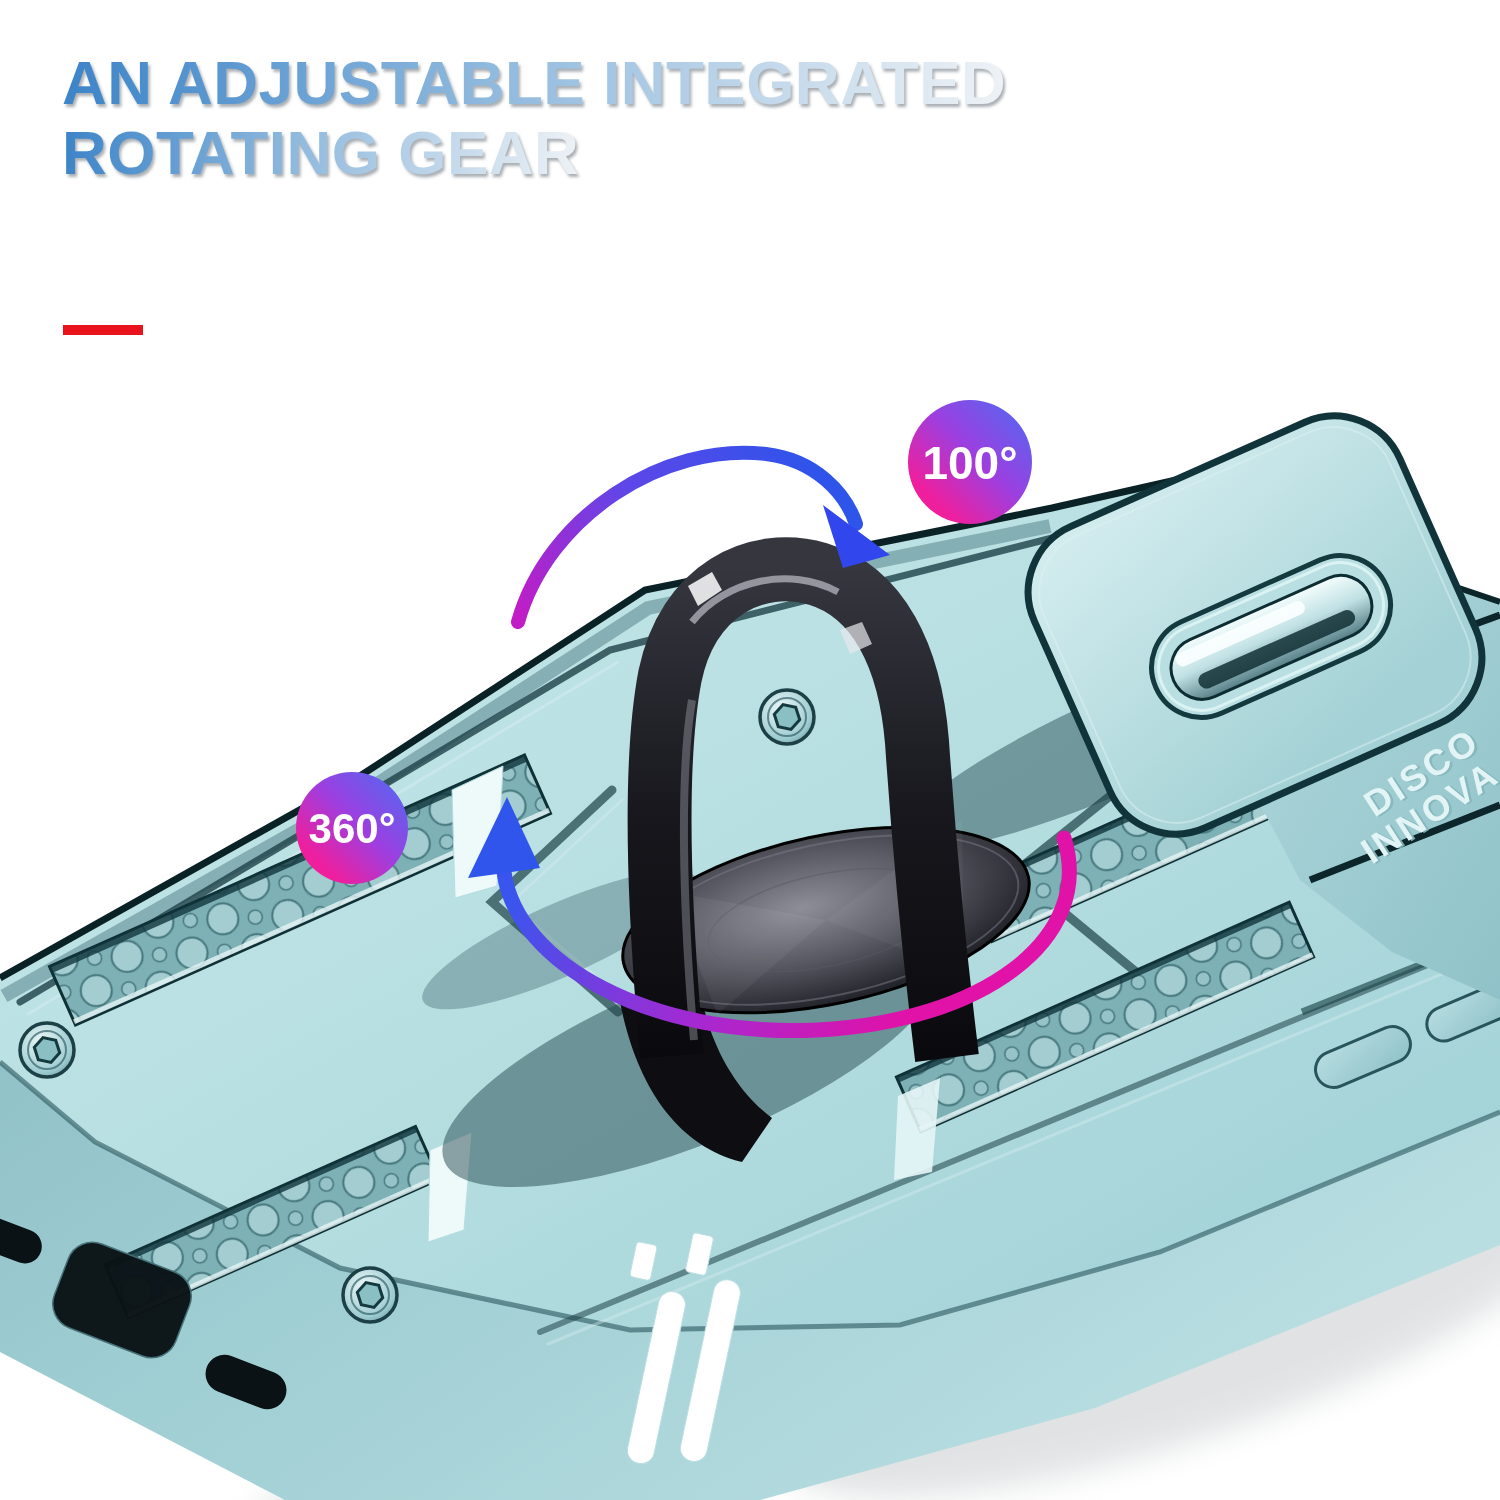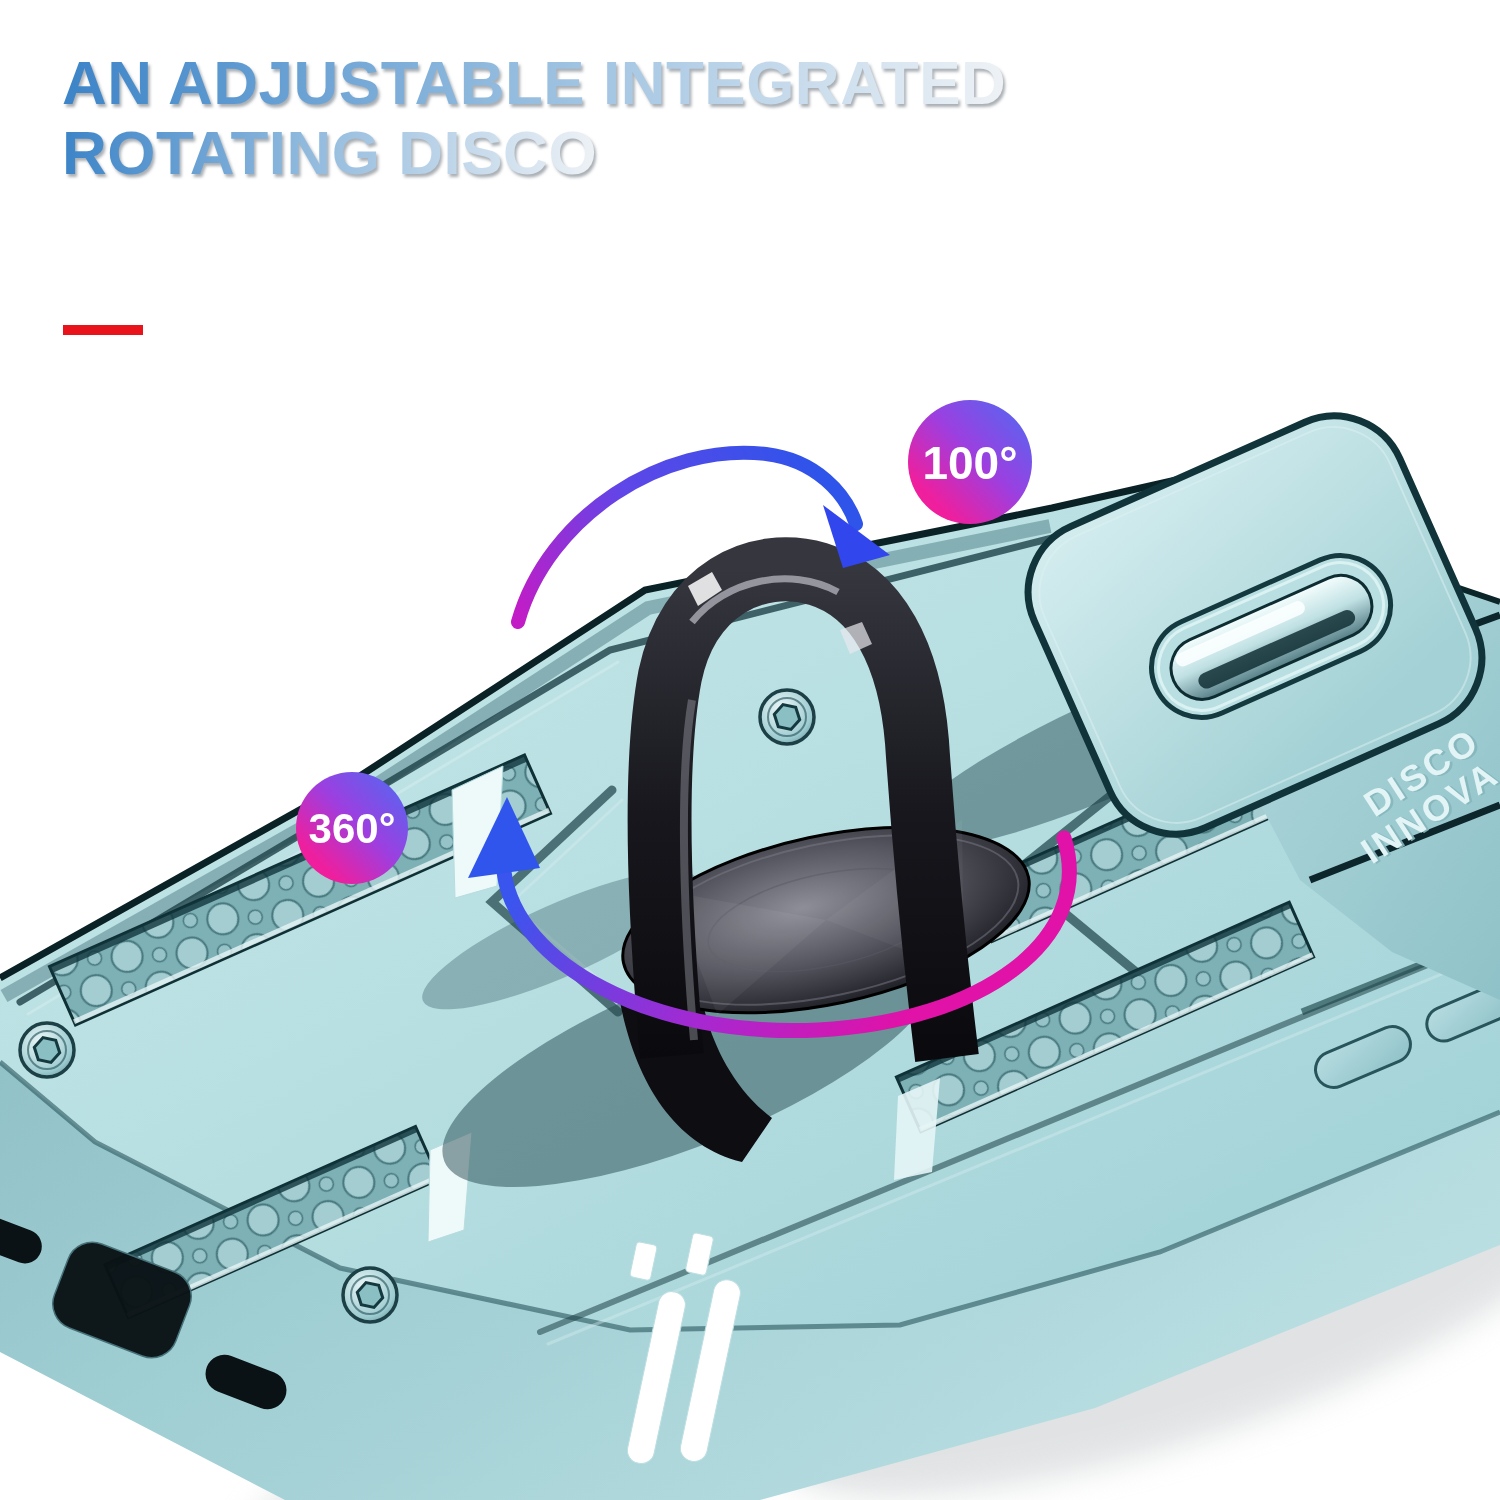--- a/index.html
+++ b/index.html
@@ -19,21 +19,21 @@
   .divider{position:absolute;left:63px;top:325px;width:80px;height:10px;background:#e8131b;z-index:5;}
   svg text{font-family:"Liberation Sans", sans-serif;}
 </style>
 </head>
 <body>
 
 <div class="stage">
 
   <div class="headline">
     <span class="title-line">AN ADJUSTABLE INTEGRATED</span>
-    <span class="title-line">ROTATING DISCO</span>
+    <span class="title-line">ROTATING GEAR</span>
   </div>
 
   <div class="divider"></div>
 
   <svg width="1500" height="1500" viewBox="0 0 1500 1500">
     <defs>
       <linearGradient id="gSide" x1="0" y1="0" x2="1" y2="1">
         <stop offset="0" stop-color="#7fb2b8"></stop>
           <stop offset=".5" stop-color="#9fced3"></stop>
           <stop offset="1" stop-color="#c2e4e7"></stop>

